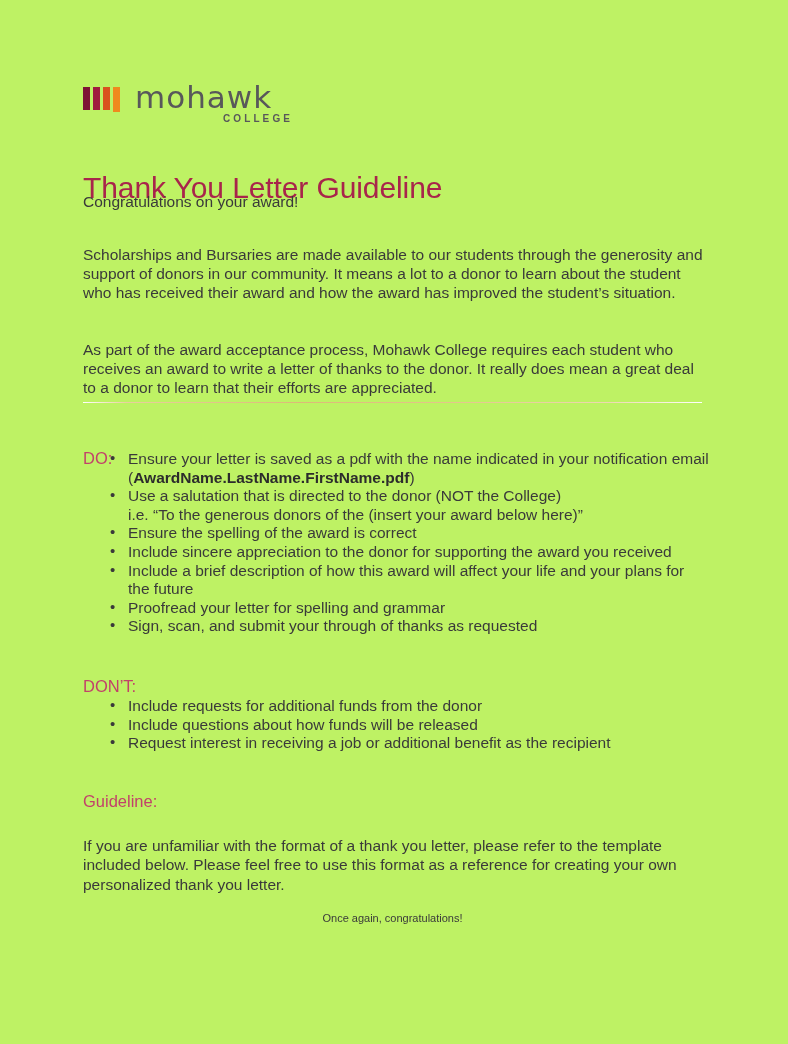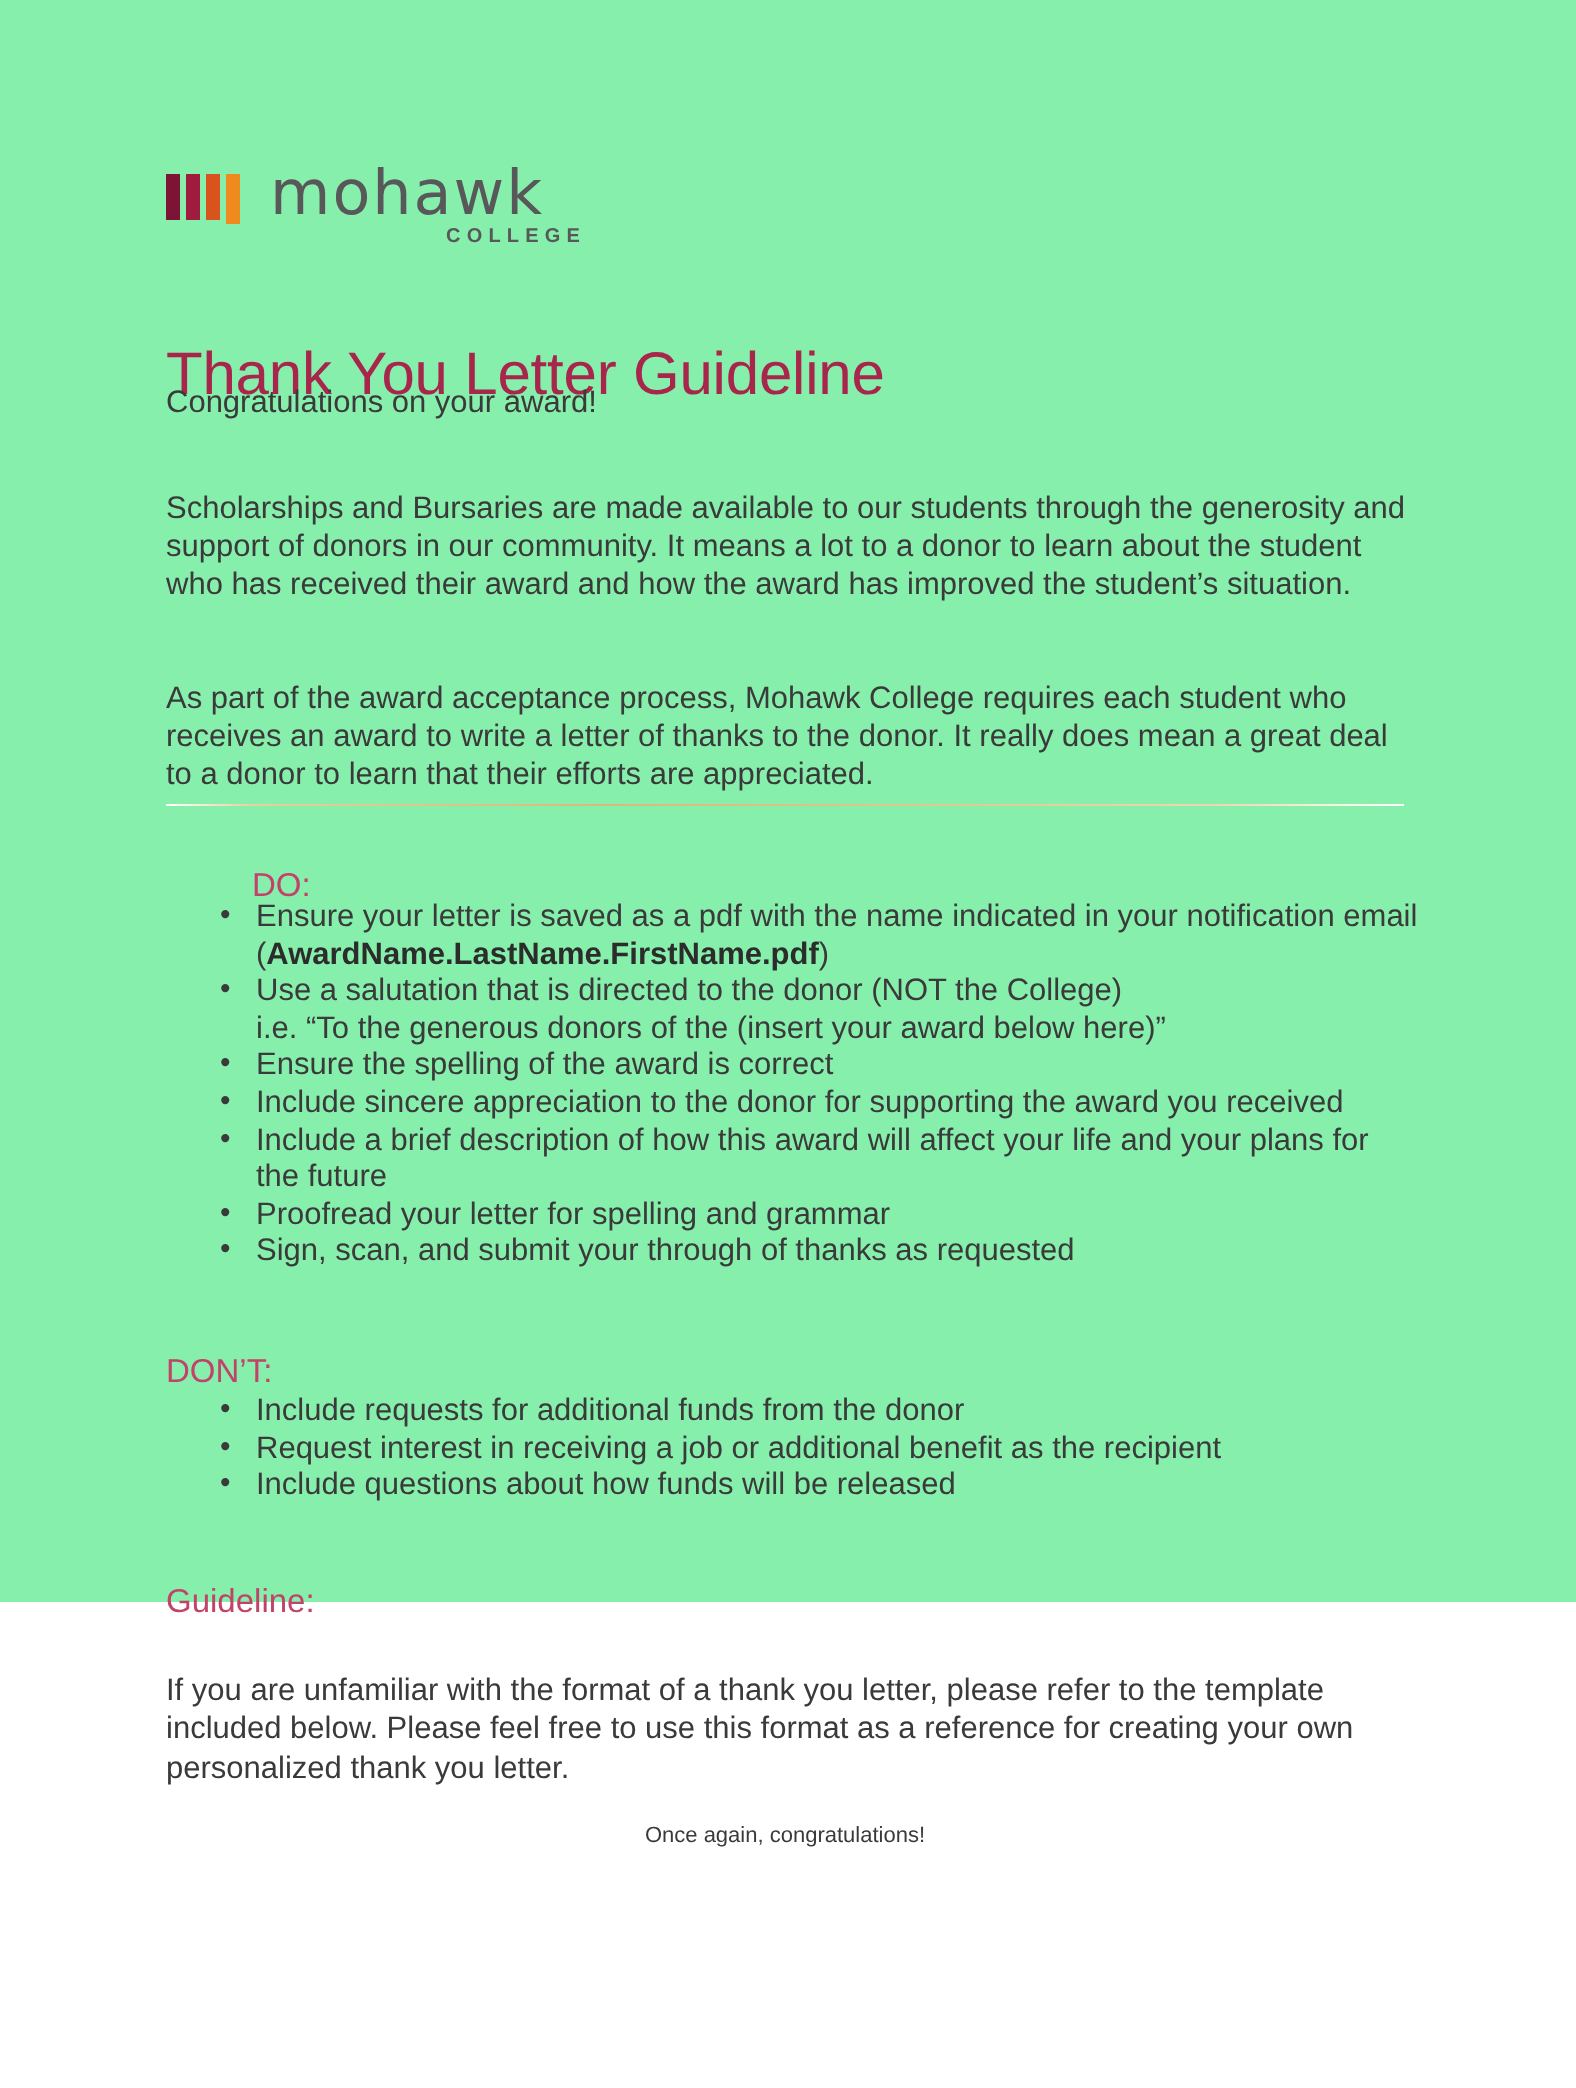--- a/index.html
+++ b/index.html
@@ -11,22 +11,22 @@
     width: 788px;
     height: 1044px;
     font-family: "Liberation Sans", sans-serif;
     color: #333333;
     overflow: hidden;
   }
 
   .page {
     position: relative;
     width: 788px;
-    height: 801px;
-    background: #86efac;
+    height: 1044px;
+    background: #bef264;
     box-sizing: border-box;
   }
 
   
   .logo-block {
     position: absolute;
     left: 83px;
     top: 85px;
     width: 300px;
     height: 48px;
@@ -121,21 +121,21 @@
   
   .sec-head {
     position: absolute;
     left: 83px;
     font-size: 16.5px;
     color: #c2426a;
     font-weight: 400;
     line-height: 20px;
     white-space: nowrap;
   }
-  .sec-head.do { top: 433px; margin-left: 43px; }
+  .sec-head.do { top: 448px; }
   .sec-head.dont { top: 676px; }
   .sec-head.resources { top: 791px; }
 
   
   .bullets {
     position: absolute;
     left: 110px;
     width: 600px;
     margin: 0;
     padding: 0;
@@ -225,22 +225,22 @@
     <li><span>Ensure the spelling of the award is correct</span></li>
     <li><span>Include sincere appreciation to the donor for supporting the award you received</span></li>
     <li><span>Include a brief description of how this award will affect your life and your plans for the future</span></li>
     <li><span>Proofread your letter for spelling and grammar</span></li>
     <li><span>Sign, scan, and submit your through of thanks as requested</span></li>
   </ul>
 
   <div class="sec-head dont">DON’T:</div>
   <ul class="bullets dont-list">
     <li>Include requests for additional funds from the donor</li>
+    <li>Include questions about how funds will be released</li>
     <li>Request interest in receiving a job or additional benefit as the recipient</li>
-    <li>Include questions about how funds will be released</li>
   </ul>
 
   <div class="sec-head resources">Guideline:</div>
   <p class="resources-body">If you are unfamiliar with the format of a thank you letter, please refer to the template included below. Please feel free to use this format as a reference for creating your own personalized thank you letter.</p>
 
   <div class="closing">Once again, congratulations!</div>
 
 </div>
 
 </body></html>

